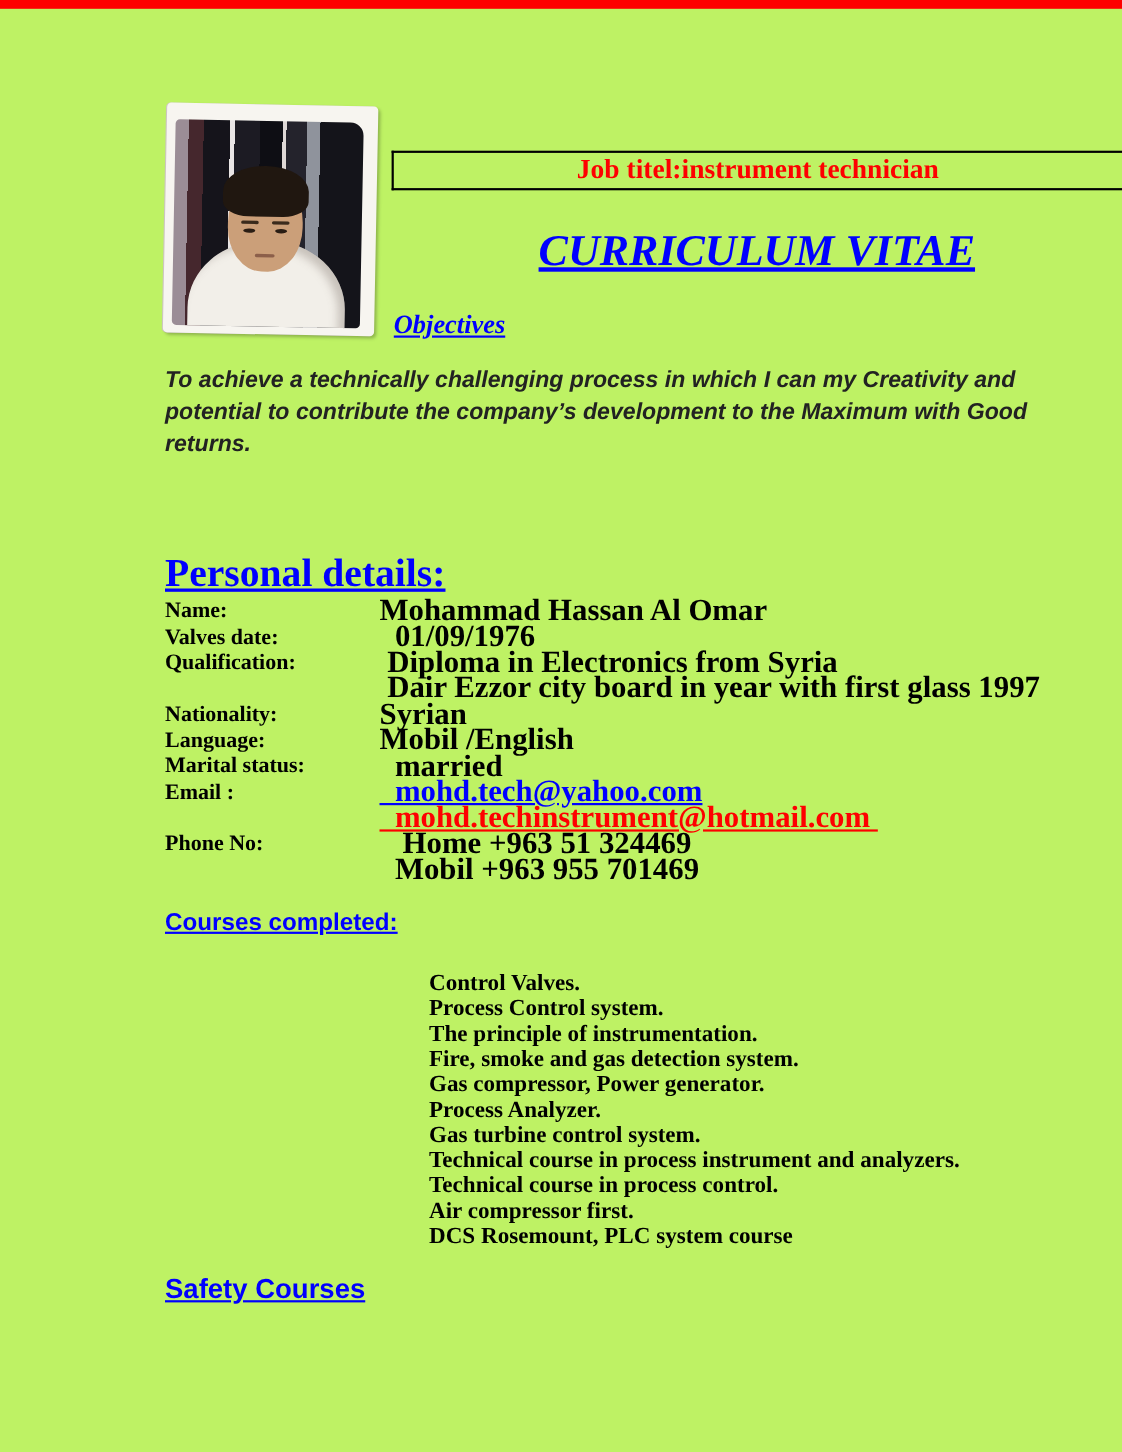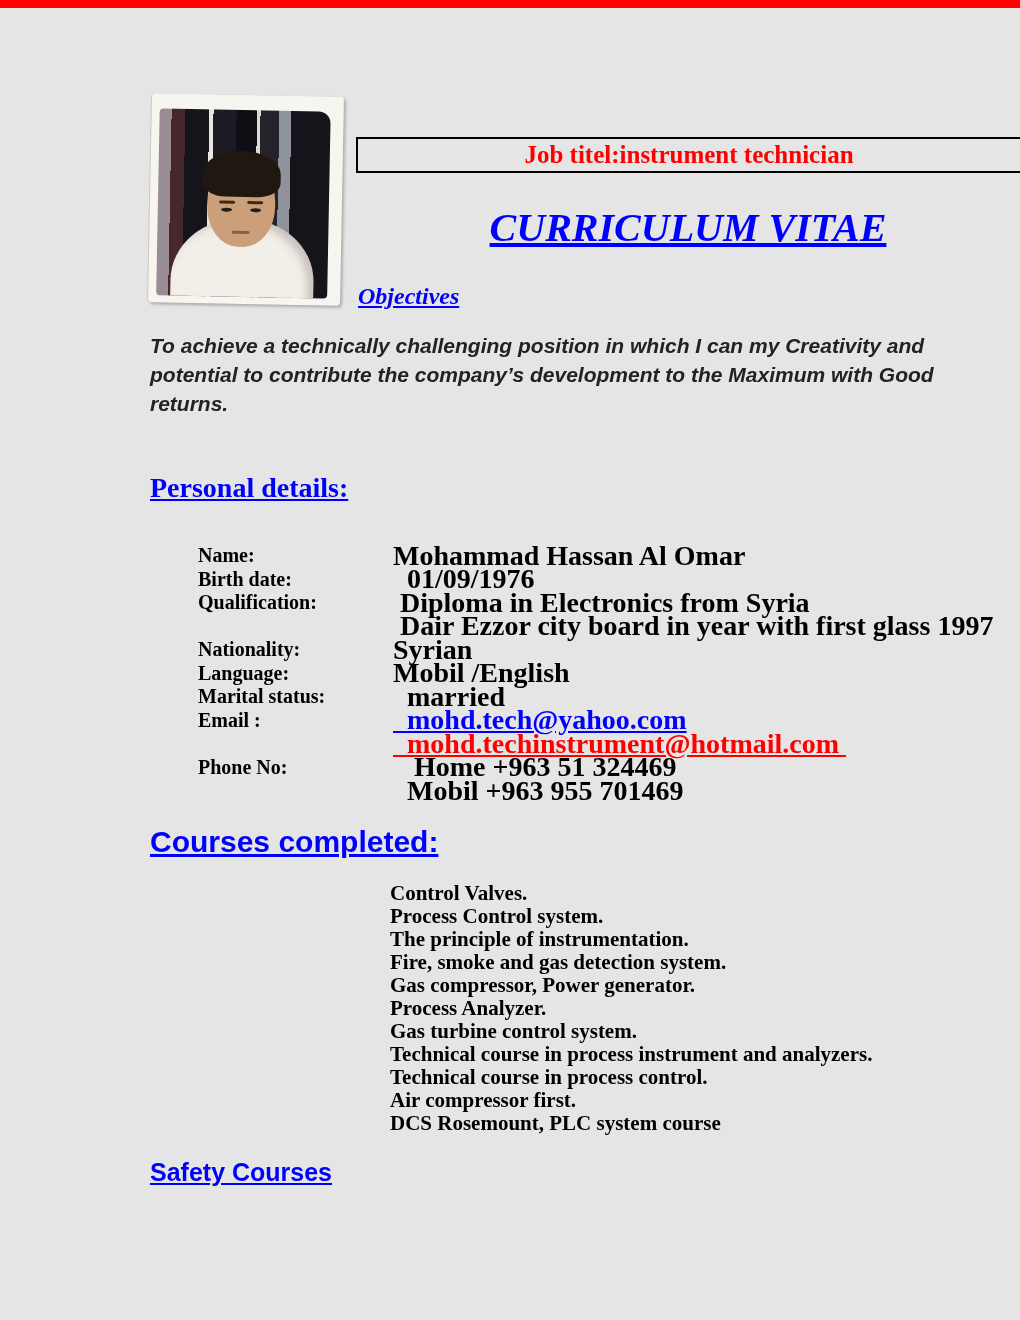--- a/index.html
+++ b/index.html
@@ -1,17 +1,17 @@
 <!DOCTYPE html>
 <html><head>
 <meta charset="utf-8">
 <style>
   html,body { margin:0; padding:0; background:#ffffff; }
   .page {
-    position:relative; width:1020px; height:1320px; background:#e5e5e5;
+    position:relative; width:1020px; height:1320px; background:#bef264;
     font-family:"Liberation Serif", serif; overflow:hidden;
   }
   .top-bar { position:absolute; left:0; top:0; width:1020px; height:8px; background:#fe0000; }
 
   
   .photo {
     position:absolute; left:150px; top:95px; width:192px; height:209px;
     background:#f7f5f0; transform:rotate(1.1deg);
     box-shadow:2px 2px 3px rgba(0,0,0,0.25), -1px 0 0 #cfc9c2;
     border-radius:4px;
@@ -69,34 +69,34 @@
     text-decoration:underline;
   }
   .objective-text {
     position:absolute; left:150px; top:331px; width:800px;
     font-family:"Liberation Sans", sans-serif; font-weight:bold; font-style:italic;
     font-size:21px; line-height:29px; color:#222222;
   }
 
   
   .pd-heading {
-    position:absolute; left:150px; top:472px;
-    color:#0000ff; font-weight:bold; font-size:28px; text-decoration:underline;
+    position:absolute; left:150px; top:500px;
+    color:#0000ff; font-weight:bold; font-size:36px; text-decoration:underline;
   }
   .pd-table { position:absolute; left:150px; top:544px; }
-  .pd-row { display:flex; height:23.5px; align-items:center; white-space:pre;margin-left:48px; }
+  .pd-row { display:flex; height:23.5px; align-items:center; white-space:pre; }
   .pd-label { display:inline-block; width:195px; font-weight:bold; font-size:20px; color:#000; }
   .pd-value { font-weight:bold; font-size:28px; color:#000; }
   .pd-value.link-blue { color:#0000ff; text-decoration:underline; }
   .pd-value.link-red  { color:#fe0000; text-decoration:underline; }
 
   
   .courses-heading {
     position:absolute; left:150px; top:825px;
-    font-family:"Liberation Sans", sans-serif; font-weight:bold; font-size:30px;
+    font-family:"Liberation Sans", sans-serif; font-weight:bold; font-size:22px;
     color:#0000ff; text-decoration:underline;
   }
   .courses-list { position:absolute; left:390px; top:882px; }
   .course-item { font-weight:bold; font-size:21px; line-height:23px; color:#000; }
   .safety-heading {
     position:absolute; left:150px; top:1158px;
     font-family:"Liberation Sans", sans-serif; font-weight:bold; font-size:25px;
     color:#0000ff; text-decoration:underline;
   }
 </style>
@@ -124,30 +124,30 @@
 
   <div class="job-title-box">
     <span class="job-title-text">Job titel:instrument technician</span>
   </div>
 
   <div class="cv-title">CURRICULUM VITAE</div>
 
   <div class="objectives-heading">Objectives</div>
 
   <div class="objective-text">
-    <div>To achieve a technically challenging position in which I can my Creativity and</div>
+    <div>To achieve a technically challenging process in which I can my Creativity and</div>
     <div>potential to contribute the company’s development to the Maximum with Good</div>
     <div>returns.</div>
   </div>
 
   <div class="pd-heading">Personal details:</div>
 
   <div class="pd-table">
       <div class="pd-row"><span class="pd-label">Name:</span><span class="pd-value plain">Mohammad Hassan Al Omar</span></div>
-      <div class="pd-row"><span class="pd-label">Birth date:</span><span class="pd-value plain">  01/09/1976</span></div>
+      <div class="pd-row"><span class="pd-label">Valves date:</span><span class="pd-value plain">  01/09/1976</span></div>
       <div class="pd-row"><span class="pd-label">Qualification:</span><span class="pd-value plain"> Diploma in Electronics from Syria</span></div>
       <div class="pd-row"><span class="pd-label"></span><span class="pd-value plain"> Dair Ezzor city board in year with first glass 1997</span></div>
       <div class="pd-row"><span class="pd-label">Nationality:</span><span class="pd-value plain">Syrian</span></div>
       <div class="pd-row"><span class="pd-label">Language:</span><span class="pd-value plain">Mobil /English</span></div>
       <div class="pd-row"><span class="pd-label">Marital status:</span><span class="pd-value plain">  married</span></div>
       <div class="pd-row"><span class="pd-label">Email :</span><span class="pd-value link-blue">  mohd.tech@yahoo.com</span></div>
       <div class="pd-row"><span class="pd-label"></span><span class="pd-value link-red">  mohd.techinstrument@hotmail.com </span></div>
       <div class="pd-row"><span class="pd-label">Phone No:</span><span class="pd-value plain">   Home +963 51 324469</span></div>
       <div class="pd-row"><span class="pd-label"></span><span class="pd-value plain">  Mobil +963 955 701469</span></div>
     </div>

